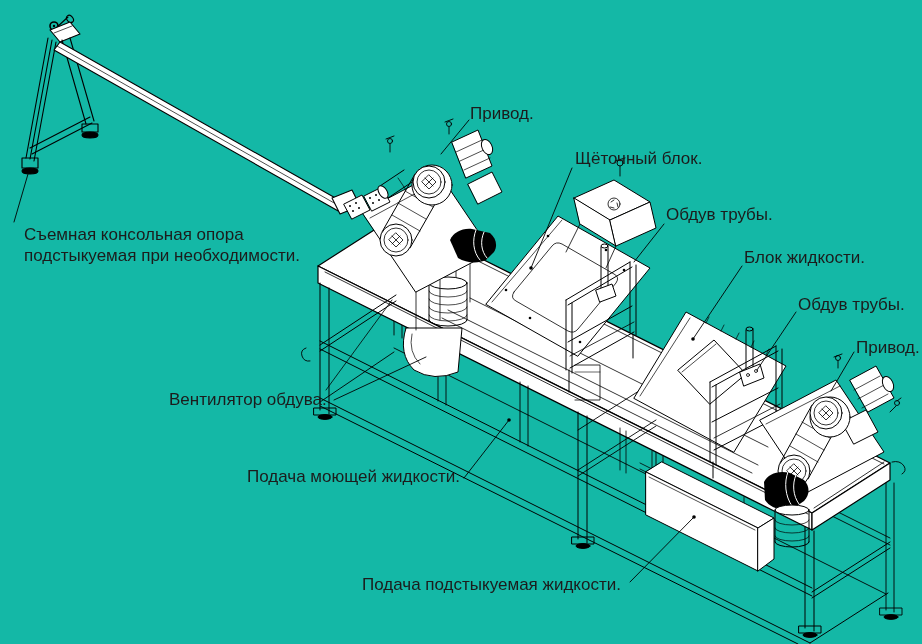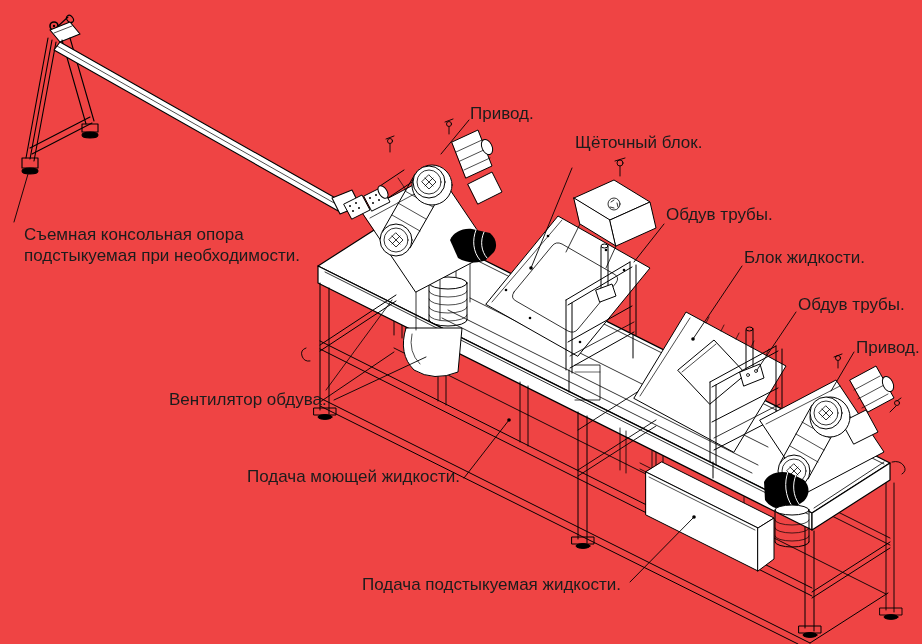--- a/index.html
+++ b/index.html
@@ -1,17 +1,17 @@
 <!DOCTYPE html>
 <html><head>
 <meta charset="utf-8">
 <style>
   html,body{margin:0;padding:0;background:#ffffff;}
   #stage{
-    position:relative;width:922px;height:644px;background:#ef4444;
+    position:relative;width:922px;height:644px;background:#14b8a6;
     font-family:"Liberation Sans",sans-serif;overflow:hidden;
   }
   #art{position:absolute;left:0;top:0;}
   .lbl{
     position:absolute;color:#1c1c1c;font-size:17px;line-height:21px;
     white-space:pre-line;letter-spacing:0px;
   }
 </style>
 </head>
 <body>
@@ -261,21 +261,21 @@
     <path d="M464,478 L509,420"></path>
     <path d="M630,582 L694,517"></path>
     <circle cx="531" cy="268" r="1.8" fill="#000" stroke="none"></circle>
     <circle cx="693" cy="339" r="1.8" fill="#000" stroke="none"></circle>
     <circle cx="509" cy="420" r="1.8" fill="#000" stroke="none"></circle>
     <circle cx="694" cy="517" r="1.8" fill="#000" stroke="none"></circle>
   </g>
 </svg>
 
   <div class="lbl" style="left:470px;top:103px">Привод.</div>
-  <div class="lbl" style="left:575px;top:132px">Щёточный блок.</div>
+  <div class="lbl" style="left:575px;top:148px">Щёточный блок.</div>
   <div class="lbl" style="left:666px;top:204px">Обдув трубы.</div>
   <div class="lbl" style="left:744px;top:247px">Блок жидкости.</div>
   <div class="lbl" style="left:798px;top:294px">Обдув трубы.</div>
   <div class="lbl" style="left:856px;top:337px">Привод.</div>
   <div class="lbl" style="left:24px;top:224px">Съемная консольная опора
 подстыкуемая при необходимости.</div>
   <div class="lbl" style="left:247px;top:466px">Подача моющей жидкости.</div>
   <div class="lbl" style="left:169px;top:389px">Вентилятор обдува.</div>
   <div class="lbl" style="left:362px;top:574px">Подача подстыкуемая жидкости.</div>
 </div>

